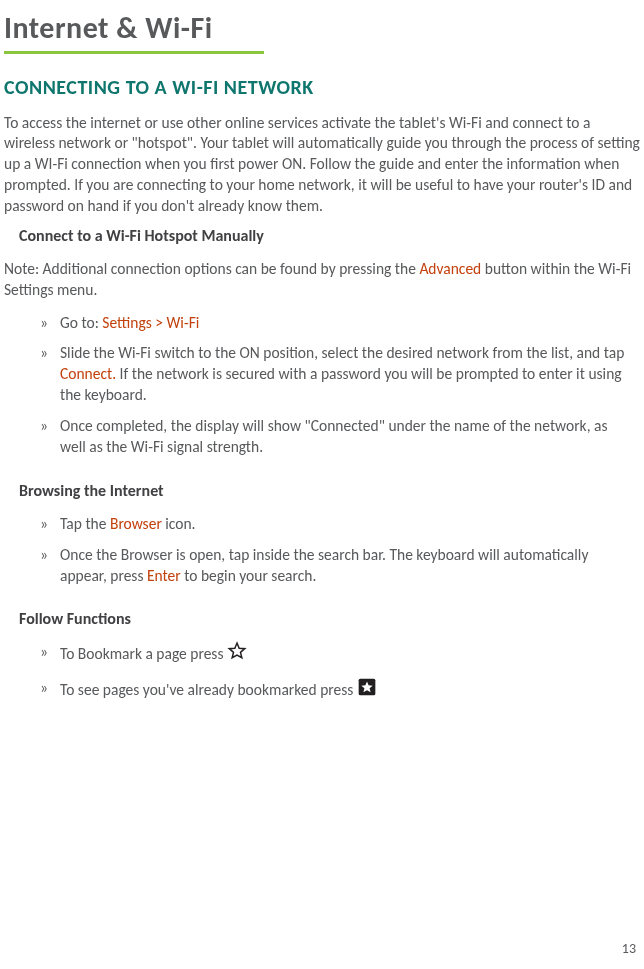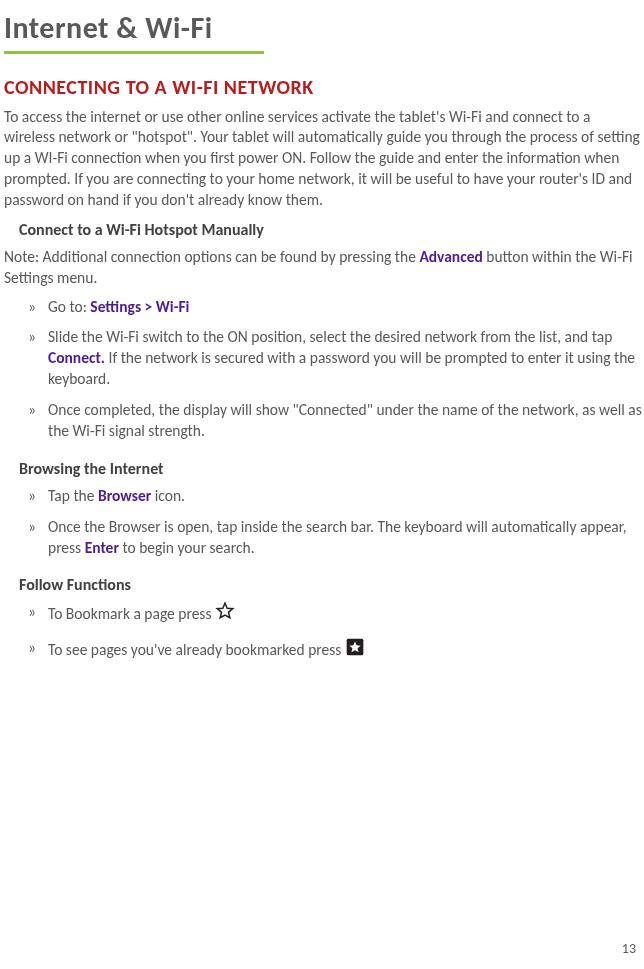--- a/index.html
+++ b/index.html
@@ -31,37 +31,37 @@
   .rule {
     height: 3px;
     width: 260px;
     background: #8cc63f;
     margin: 0 0 10px 0;
   }
   h2.section {
     margin: 20px 0 6px 0;
     font-size: 20px;
     font-weight: 800;
-    color: #b91c1c;
+    color: #0f766e;
     letter-spacing: 0.5px;
   }
   p {
-    margin: 0 0 8px 0;
+    margin: 12px 0 8px 0;
     font-weight: 300;
   }
-  .bold { font-weight: 700; color: #4c1d95; }
+  .bold { font-weight: 400; color: #c2410c; }
   .sub {
     font-weight: 700;
     color: #414042;
     margin: 6px 0 6px 15px;
     font-size: 16px;
   }
   ul.bullets {
     list-style: none;
-    margin: 0;
+    margin: 12px;
     padding: 0 0 0 28px;
   }
   ul.bullets > li {
     position: relative;
     padding: 0 0 10px 16px;
     font-weight: 300;
   }
   ul.bullets > li::before {
     content: "»";
     position: absolute;

